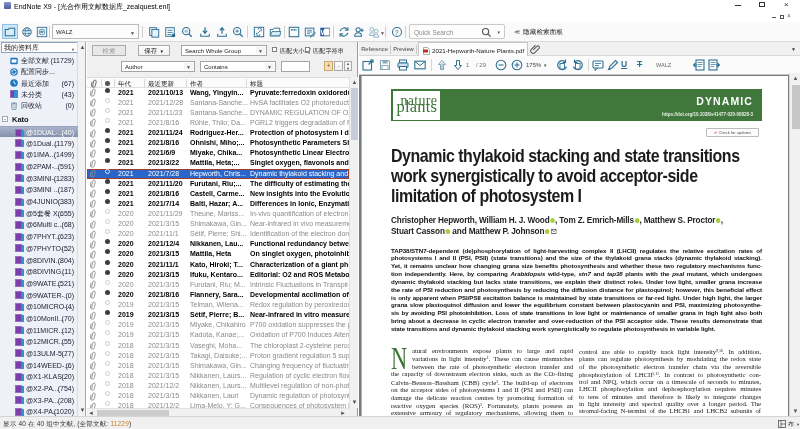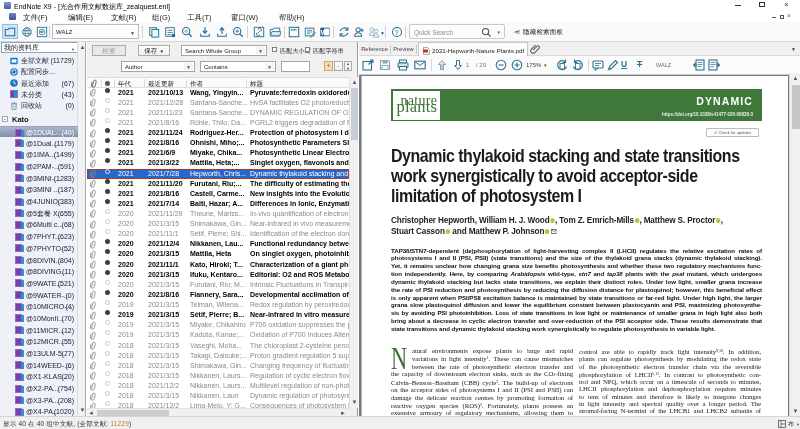--- a/index.html
+++ b/index.html
@@ -94,30 +94,20 @@
   <span class="abs" style="left:14px;top:1.5px">EndNote X9 - [光合作用文献数据库_zealquest.enl]</span>
 </div>
 
 <div class="abs" style="left:735px;top:5px;width:6px;height:1px;background:#333"></div>
 <div class="abs" style="left:759px;top:2px;width:6px;height:5px;border:1px solid #333"></div>
 <div class="abs" style="left:784px;top:1px;font-size:8px;color:#333;line-height:7px">×</div>
 <div class="abs" style="left:772px;top:17px;width:4px;height:1px;background:#555;z-index:9"></div>
 <div class="abs" style="left:780px;top:15px;width:4px;height:3.5px;border:1px solid #555;z-index:9"></div>
 <div class="abs" style="left:787px;top:13px;font-size:6.5px;color:#555;line-height:6px;z-index:9">×</div>
 
-<div id="menubar">
-  <span class="abs" style="left:9px;top:2px;width:7px;height:7px;background:linear-gradient(#6a86b8,#3d5a8f);border-radius:1px"></span>
-  <span class="mi" style="left:23px">文件(F)</span>
-  <span class="mi" style="left:68px">编辑(E)</span>
-  <span class="mi" style="left:111px">文献(R)</span>
-  <span class="mi" style="left:152px">组(G)</span>
-  <span class="mi" style="left:187px">工具(T)</span>
-  <span class="mi" style="left:231px">窗口(W)</span>
-  <span class="mi" style="left:279px">帮助(H)</span>
-</div>
 
 <div id="toolbar">
   <div class="abs" style="left:1.5px;top:2px;width:16px;height:15px;background:#cde6f7;border:1px solid #90c0e8"></div>
   <svg class="tico" style="left:4px" viewBox="0 0 14 14">
         <path d="M1.5 4 L5 4 L6 2.5 L12.5 2.5 L12.5 11.5 L1.5 11.5 Z" fill="#d8ecfa" stroke="#2c6f94" stroke-width="1.2"></path>
       </svg>
   <svg class="tico" style="left:21px" viewBox="0 0 14 14">
         <circle cx="7" cy="7" r="5" fill="#eaf3fa" stroke="#2c6a8f" stroke-width="1"></circle>
         <ellipse cx="7" cy="7" rx="2.3" ry="5" fill="none" stroke="#2c6a8f" stroke-width="0.7"></ellipse>
         <path d="M2.2 5.2 L11.8 5.2 M2.2 8.8 L11.8 8.8" stroke="#2c6a8f" stroke-width="0.7" fill="none"></path>

